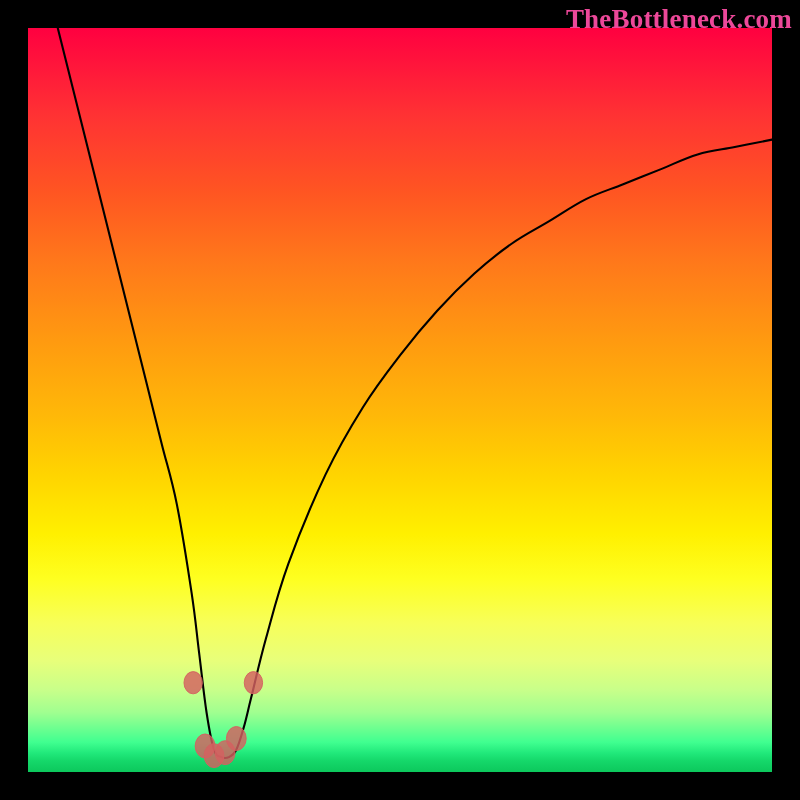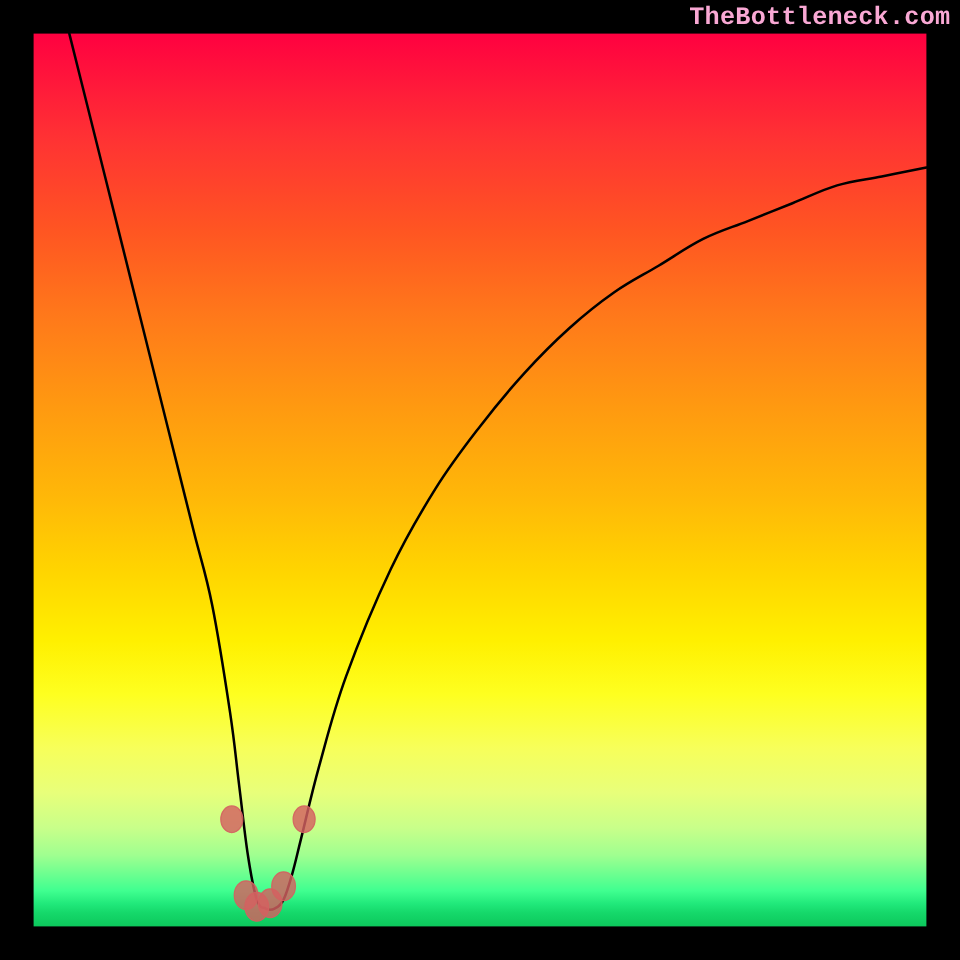--- a/index.html
+++ b/index.html
@@ -41,25 +41,25 @@
       #40ff90 96%,
       #20e87a 97.5%,
       #15d86a 98.5%,
       #0cc85c 100%
     );
   }
   .watermark {
     position: absolute;
     top: 4px;
     right: 8px;
-    color: #f9a8d4;
-    font-size: 21px;
+    color: #ec4899;
+    font-size: 27px;
     font-weight: 600;
     letter-spacing: 0.2px;
-    font-family: Liberation Mono, monospace;
+    font-family: Liberation Serif, serif;
     user-select: none;
   }
   svg.curve {
     position: absolute;
     left: 0; top: 0;
     width: 744px;
     height: 744px;
     overflow: visible;
   }
   .marker {

